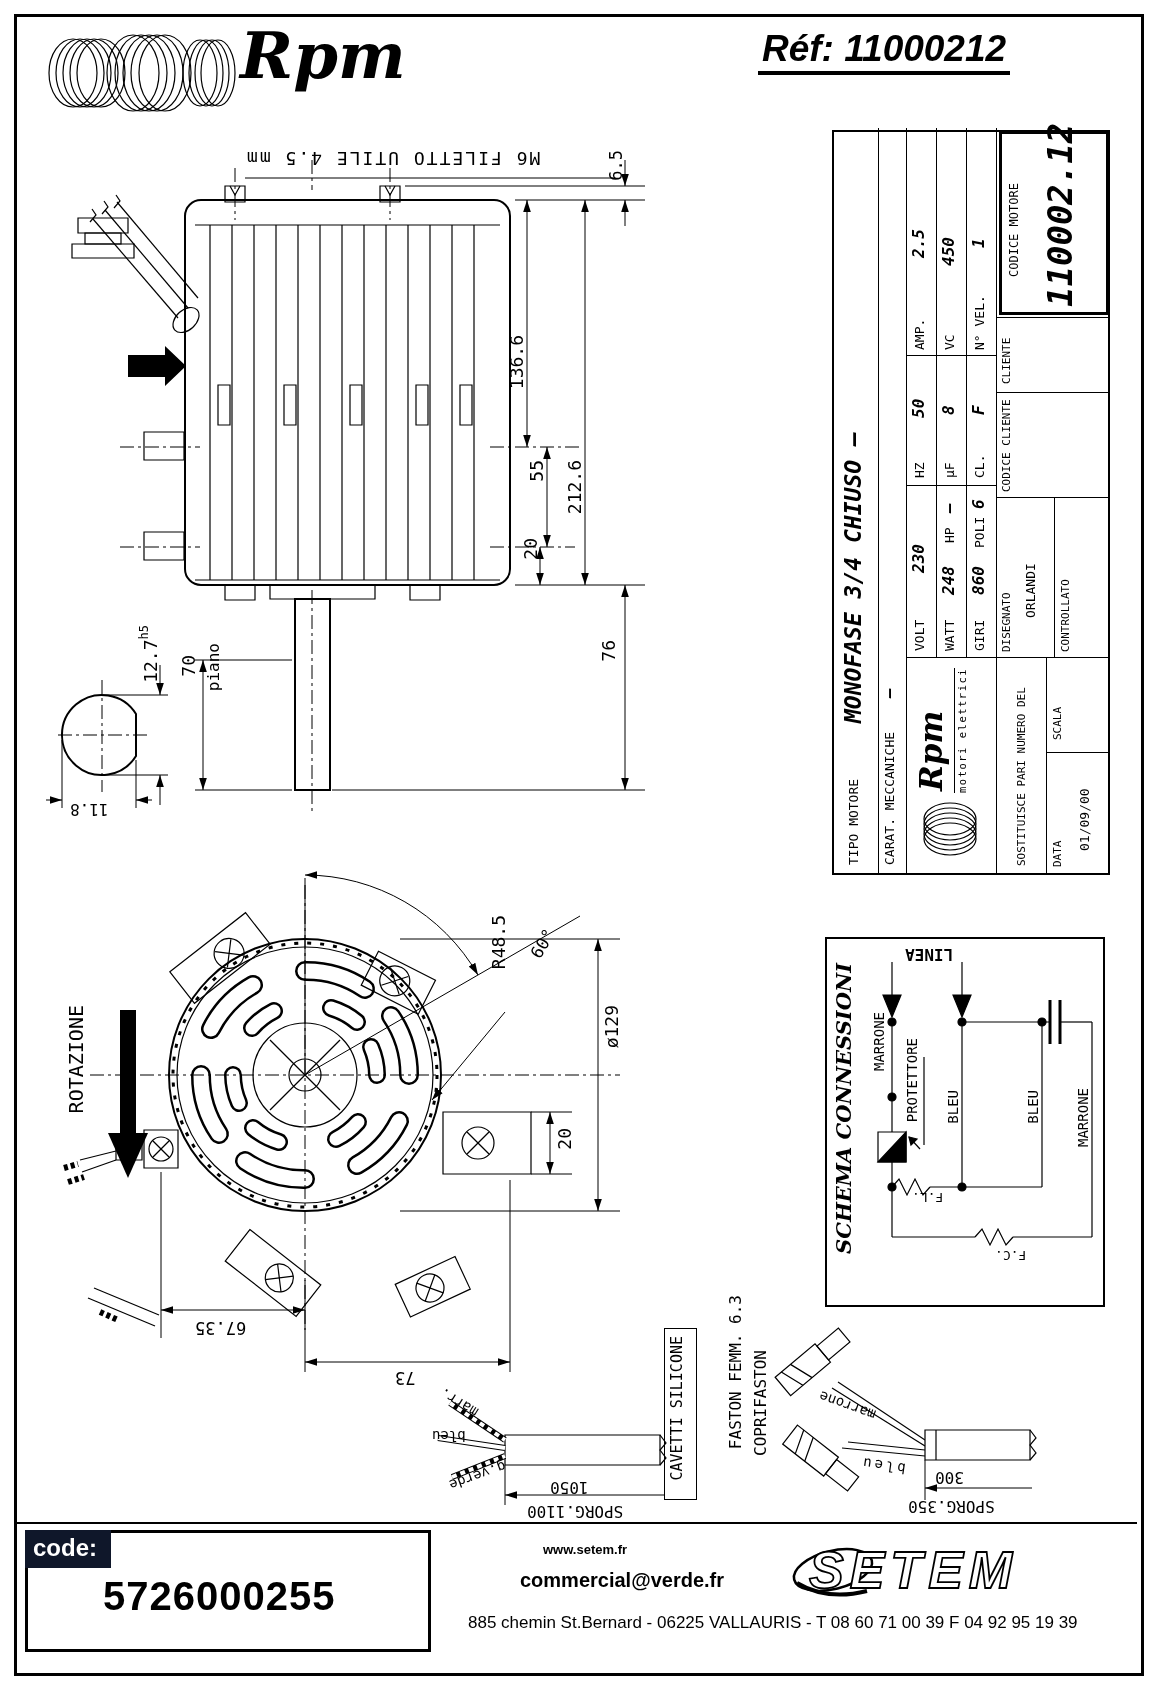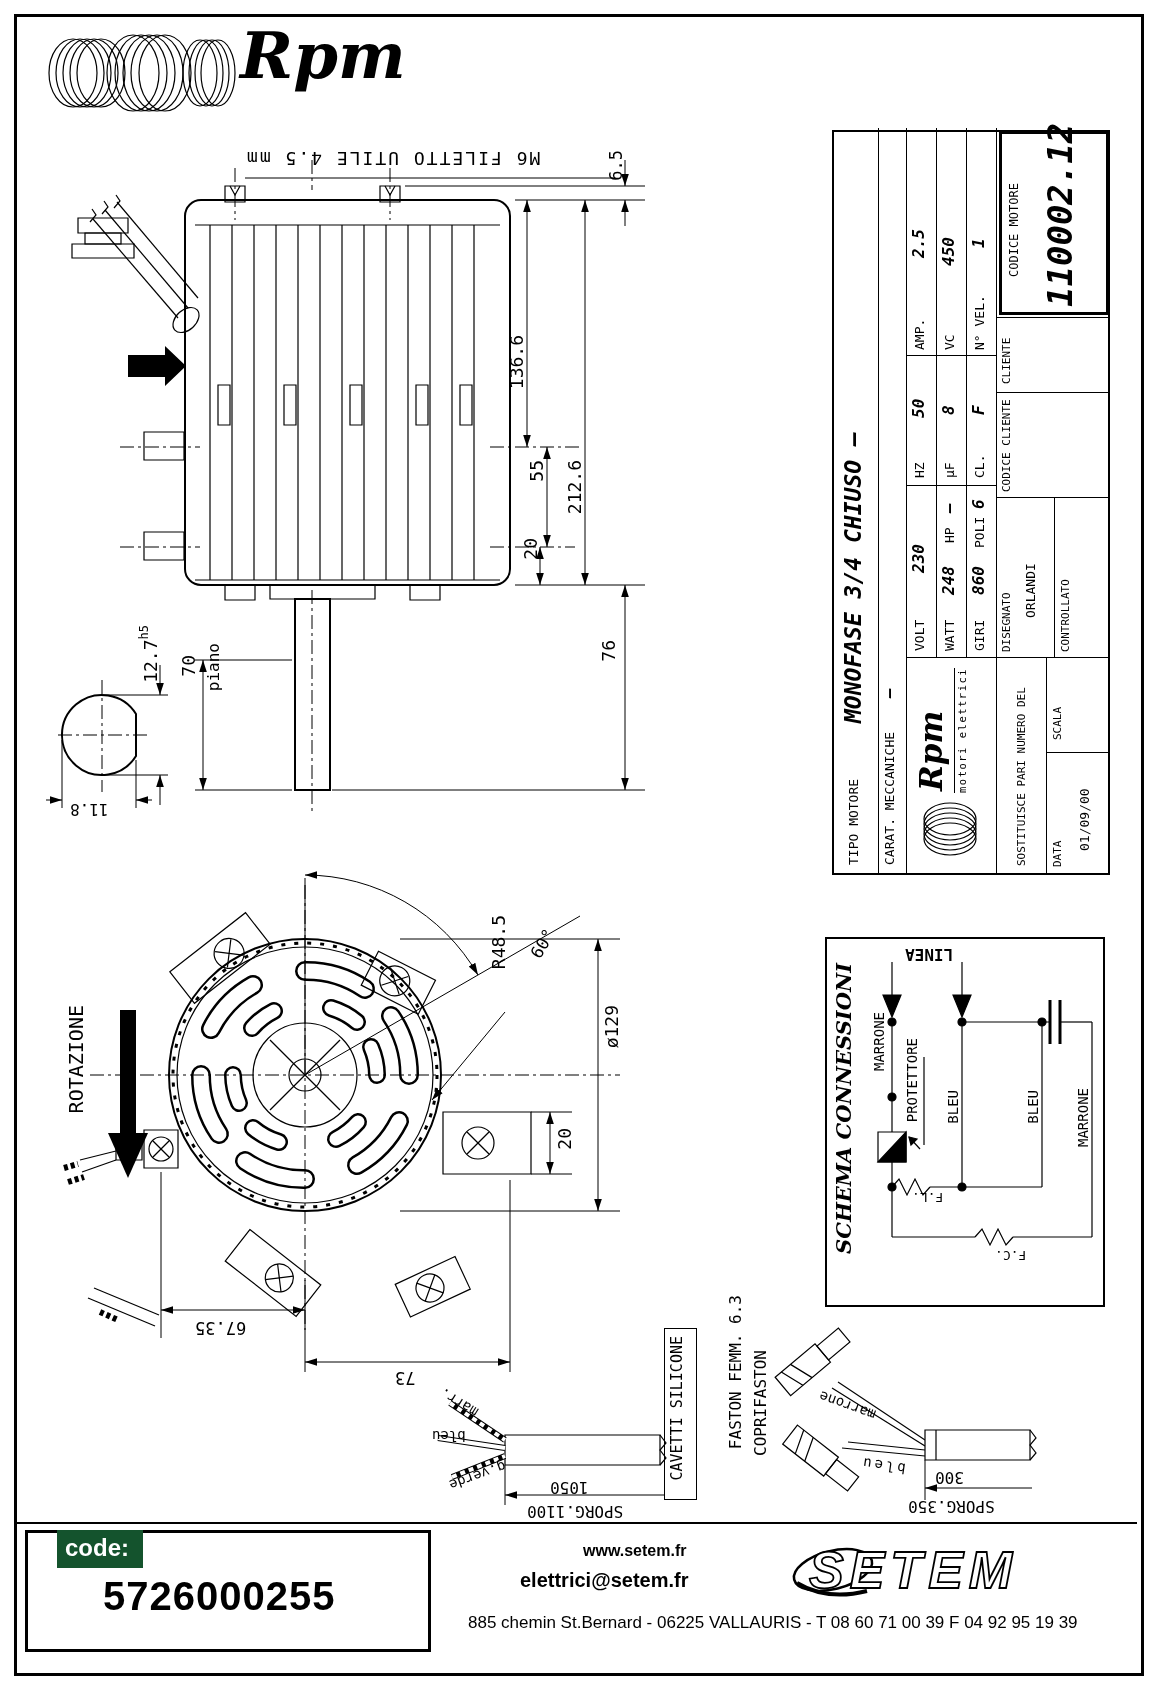--- a/index.html
+++ b/index.html
@@ -22,21 +22,21 @@
   
   .tb{position:absolute;left:832px;top:130px;width:278px;height:745px;}
   .tb-rot{position:absolute;left:0;top:0;width:745px;height:278px;
           transform:rotate(-90deg) translateX(-745px);transform-origin:0 0;
           border:2px solid #000;box-sizing:border-box;}
   .tb .lbl{line-height:1.1;}
   
   .schema-box{position:absolute;left:825px;top:937px;width:280px;height:370px;border:2px solid #000;box-sizing:border-box;}
   .cav-box{position:absolute;left:664px;top:1328px;width:33px;height:172px;border:1.5px solid #000;box-sizing:border-box;}
   .code-box{position:absolute;left:25px;top:1530px;width:406px;height:122px;border:3px solid #000;box-sizing:border-box;}
-  .code-tag{position:absolute;left:-3px;top:-3px;background:#14532d;color:#fff;padding:4px 14px 6px 8px;margin-left:32px;}
+  .code-tag{position:absolute;left:-3px;top:-3px;background:#0f172a;color:#fff;padding:4px 14px 6px 8px;}
 </style>
 </head>
 <body>
 
 <div class="page">
   <div class="frame"></div>
 
   <svg style="left:35px;top:25px" width="200" height="95" viewBox="0 0 200 95">
     <g class="thin">
       <ellipse cx="38" cy="48" rx="24" ry="34"></ellipse>
@@ -49,20 +49,21 @@
       <ellipse cx="114" cy="48" rx="26" ry="38"></ellipse>
         <ellipse cx="122" cy="48" rx="26" ry="38"></ellipse>
       <ellipse cx="130" cy="48" rx="26" ry="38"></ellipse>
       <ellipse cx="165" cy="48" rx="17" ry="33"></ellipse>
         <ellipse cx="171" cy="48" rx="17" ry="33"></ellipse>
       <ellipse cx="177" cy="48" rx="17" ry="33"></ellipse>
         <ellipse cx="183" cy="48" rx="17" ry="33"></ellipse>
     </g>
   </svg>
   <div class="lbl serif b i" style="left:240px;top:22px;font-size:64px;">Rpm</div>
+  <div class="lbl sans b i" style="left:758px;top:30px;font-size:37px;border-bottom:4px solid #000;padding:0 4px 2px 4px;">Réf: 11000212</div>
 
   <svg style="left:60px;top:140px" width="600" height="700" viewBox="0 0 600 700">
     <defs>
       <marker id="arrS" markerWidth="14" markerHeight="10" refX="12" refY="5" orient="auto-start-reverse" markerUnits="userSpaceOnUse">
         <path d="M0,1.2 L12,5 L0,8.8 z" fill="#000"></path>
       </marker>
       <pattern id="hatch" patternUnits="userSpaceOnUse" width="7" height="7">
         <path d="M0,7 L7,0" stroke="#000" stroke-width="1"></path>
       </pattern>
     </defs>
@@ -478,21 +479,21 @@
   <div class="lbl" style="left:818px;top:1398px;font-size:14px;transform:rotate(200deg);">marrone</div>
   <div class="lbl" style="left:860px;top:1458px;font-size:14px;transform:rotate(188deg);letter-spacing:3px;">bleu</div>
   <div class="lbl r180" style="left:935px;top:1468px;font-size:16px;">300</div>
   <div class="lbl r180" style="left:908px;top:1497px;font-size:16px;">SPORG.350</div>
 
   <div class="line" style="left:15px;top:1522px;width:1122px;height:2px"></div>
   <div class="code-box">
     <div class="code-tag sans b" style="font-size:24px;">code:</div>
     <div class="lbl sans b" style="left:75px;top:42px;font-size:40px;letter-spacing:1px;">5726000255</div>
   </div>
-  <div class="lbl sans b" style="left:583px;top:1543px;font-size:16px;">www.setem.fr</div>
-  <div class="lbl sans b" style="left:520px;top:1570px;font-size:20px;">elettrici@setem.fr</div>
+  <div class="lbl sans b" style="left:543px;top:1543px;font-size:13px;">www.setem.fr</div>
+  <div class="lbl sans b" style="left:520px;top:1570px;font-size:20px;">commercial@verde.fr</div>
   <div class="lbl sans" style="left:468px;top:1614px;font-size:17px;">885 chemin St.Bernard  -  06225 VALLAURIS  -  T 08 60 71 00 39   F 04 92 95 19 39</div>
   <svg style="left:795px;top:1528px" width="260" height="85" viewBox="0 0 260 85">
     <ellipse cx="38" cy="42" rx="40" ry="19" transform="rotate(-14 38 42)" fill="none" stroke="#000" stroke-width="2.5"></ellipse>
     <path d="M2,55 q30,18 70,8" fill="none" stroke="#000" stroke-width="4"></path>
     <text x="14" y="60" font-family="Liberation Sans, sans-serif" font-size="52" font-weight="bold" font-style="italic" fill="#fff" stroke="#000" stroke-width="1.8" letter-spacing="6">SETEM</text>
   </svg>
 </div>
 
 </body></html>

